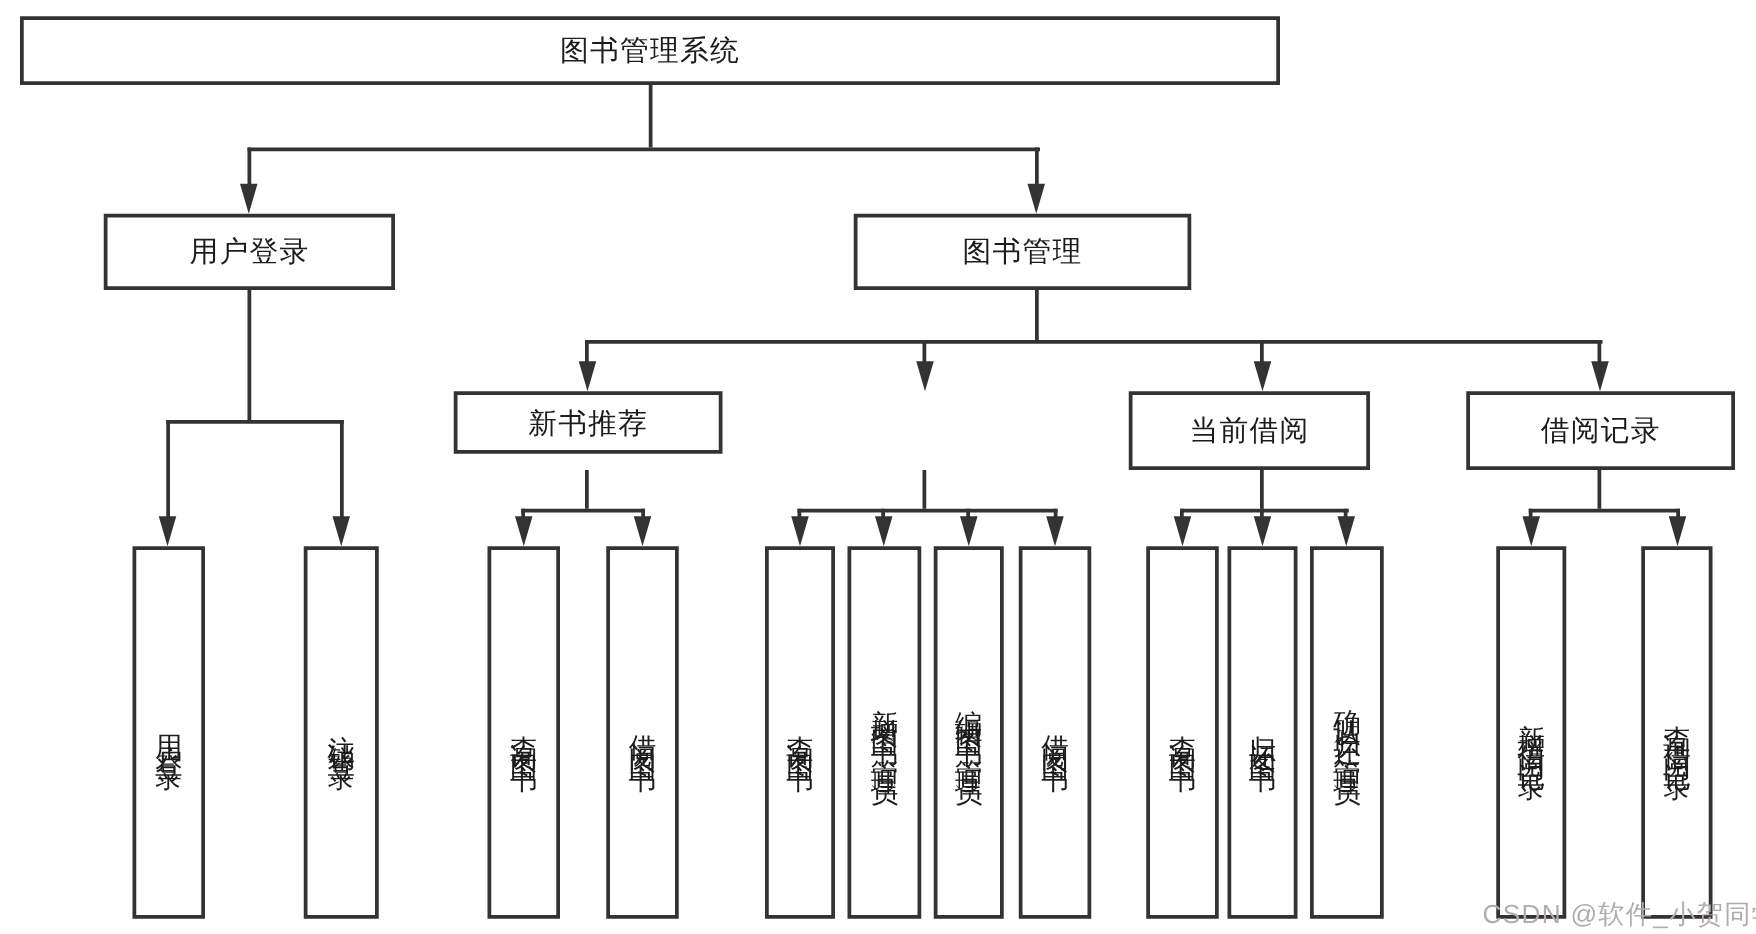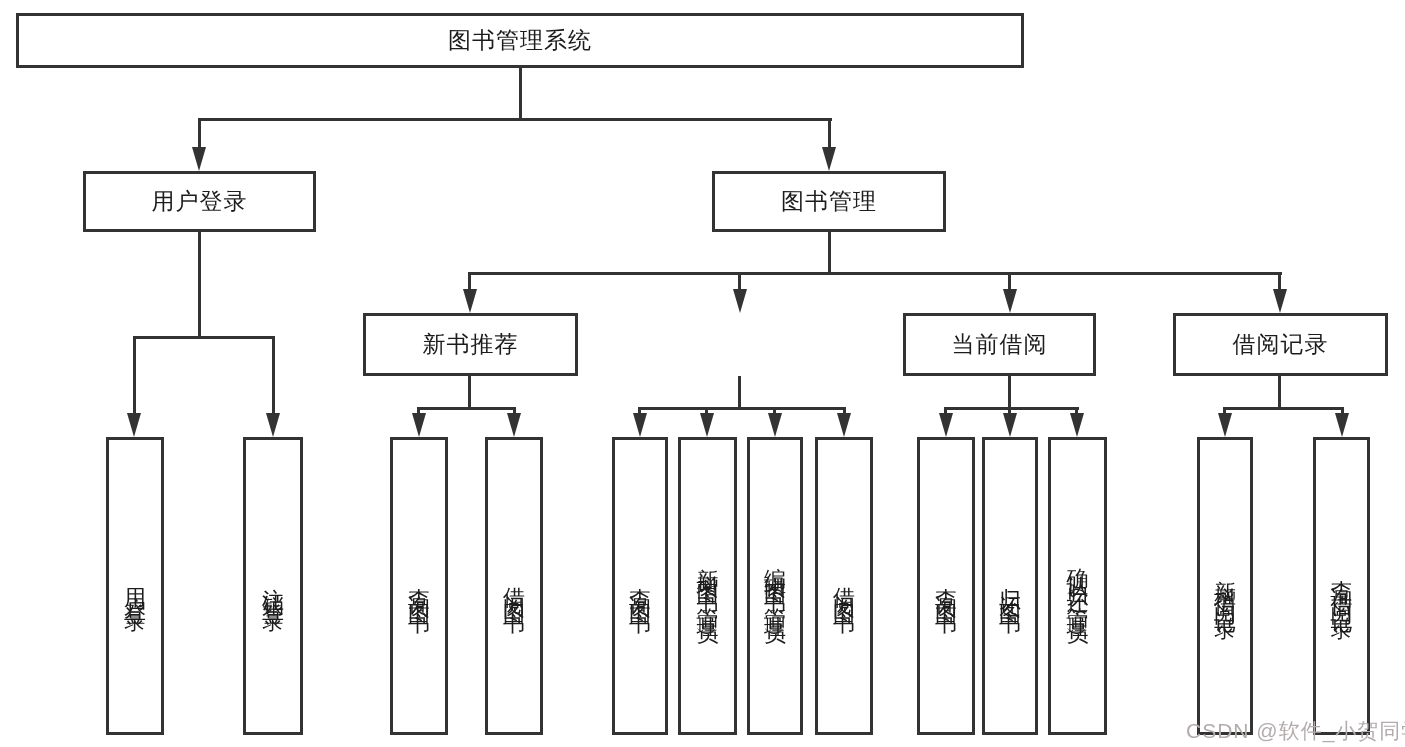--- a/index.html
+++ b/index.html
@@ -101,25 +101,25 @@
   <div class="arrow" style="left:1218px;top:413px"></div>
   <div class="arrow" style="left:1335px;top:413px"></div>
 
   <div class="node h" style="left:16px;top:13px;width:1008px;height:55px">
     <span>图书管理系统</span>
   </div>
 
   <div class="node h" style="left:83px;top:171px;width:233px;height:61px">
     <span>用户登录</span>
   </div>
-  <div class="node h" style="left:712px;top:171px;width:234px;height:61px">
+  <div class="node h" style="left:683px;top:171px;width:270px;height:61px">
     <span>图书管理</span>
   </div>
 
-  <div class="node h" style="left:363px;top:313px;width:215px;height:63px">
+  <div class="node h" style="left:363px;top:313px;width:215px;height:50px">
     <span>新书推荐</span>
   </div>
   <div class="node h" style="left:903px;top:313px;width:193px;height:63px">
     <span>当前借阅</span>
   </div>
   <div class="node h" style="left:1173px;top:313px;width:215px;height:63px">
     <span>借阅记录</span>
   </div>
 
   <div class="node v" style="left:106px;top:437px;width:58px;height:298px">

